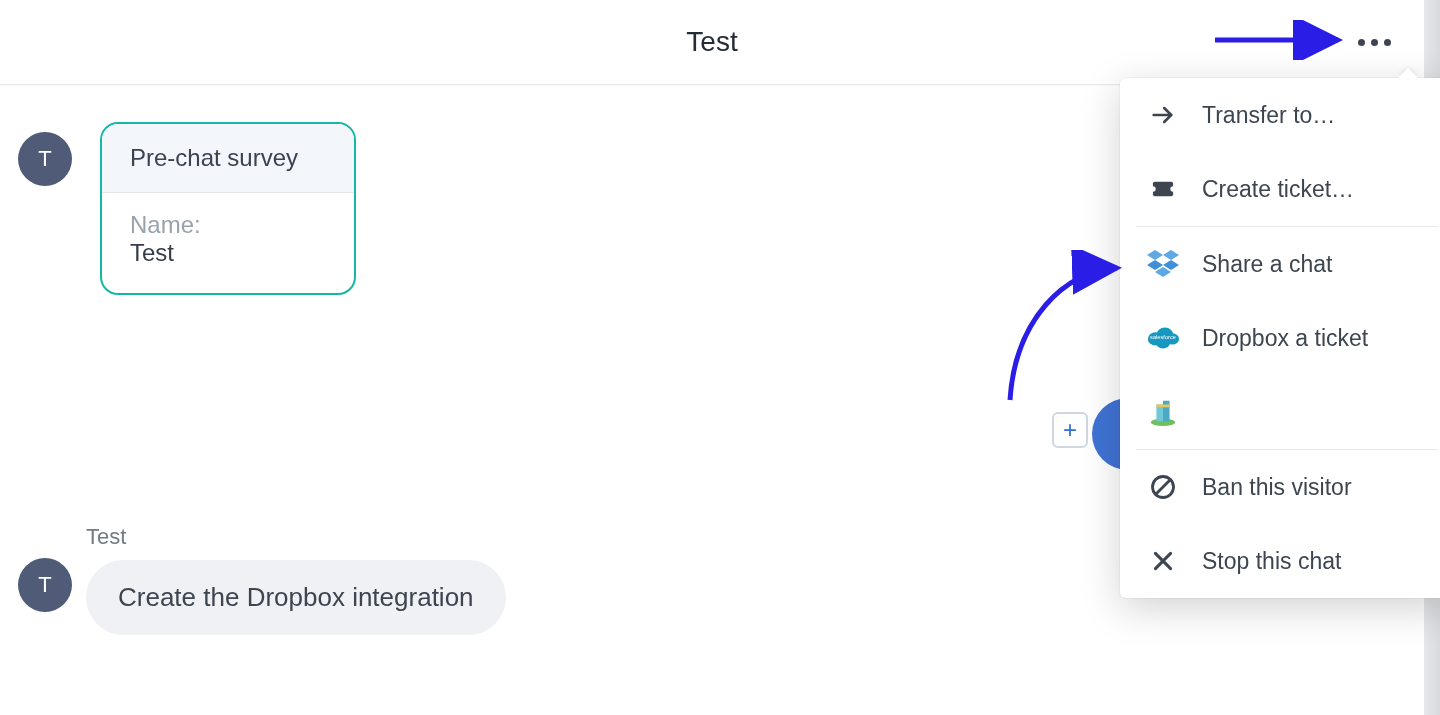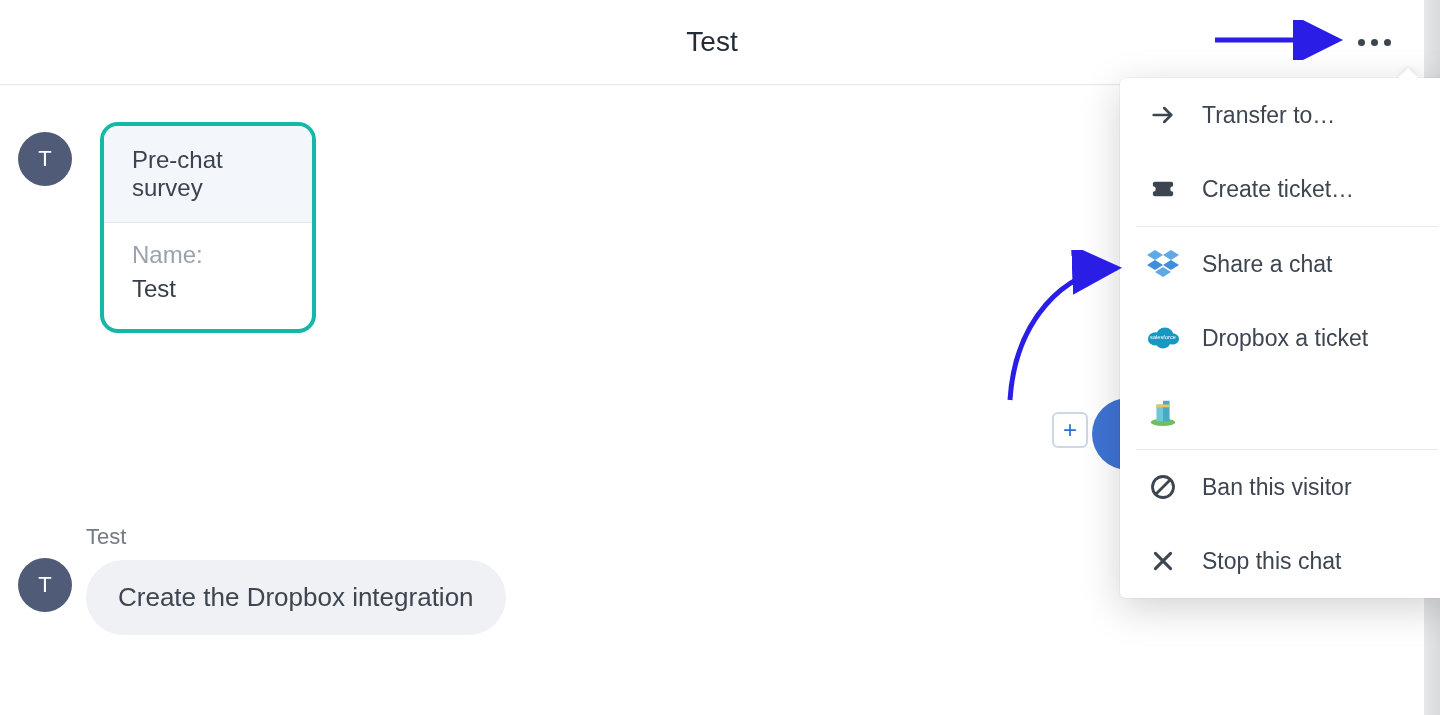--- a/index.html
+++ b/index.html
@@ -38,29 +38,29 @@
     background:#4f5b77; color:#fff;
     display:flex; align-items:center; justify-content:center;
     font-size:22px; font-weight:400;
     position:absolute;
   }
   .avatar-1 { left:18px; top:132px; }
   .avatar-2 { left:18px; top:558px; }
 
   
   .survey-card {
-    position:absolute; left:100px; top:122px; width:216px;
-    border:4px solid #14b8a6; border-radius:18px; overflow:hidden; background:#fff;
+    position:absolute; left:100px; top:122px; width:256px;
+    border:2px solid #14b8a6; border-radius:18px; overflow:hidden; background:#fff;
   }
   .survey-card .card-head {
     background:#f3f6fa; border-bottom:1px solid #e2e6eb;
     padding:20px 28px; font-size:24px; color:#3a434f;
   }
   .survey-card .card-body { padding:18px 28px 26px 28px; }
-  .survey-card .label { color:#9aa2ad; font-size:24px; margin-bottom:6px; }
+  .survey-card .label { color:#9aa2ad; font-size:24px; }
   .survey-card .value { color:#343d49; font-size:24px; }
 
   
   .sender-name {
     position:absolute; left:86px; top:524px;
     font-size:22px; color:#727b86;
   }
 
   
   .msg-bubble {

